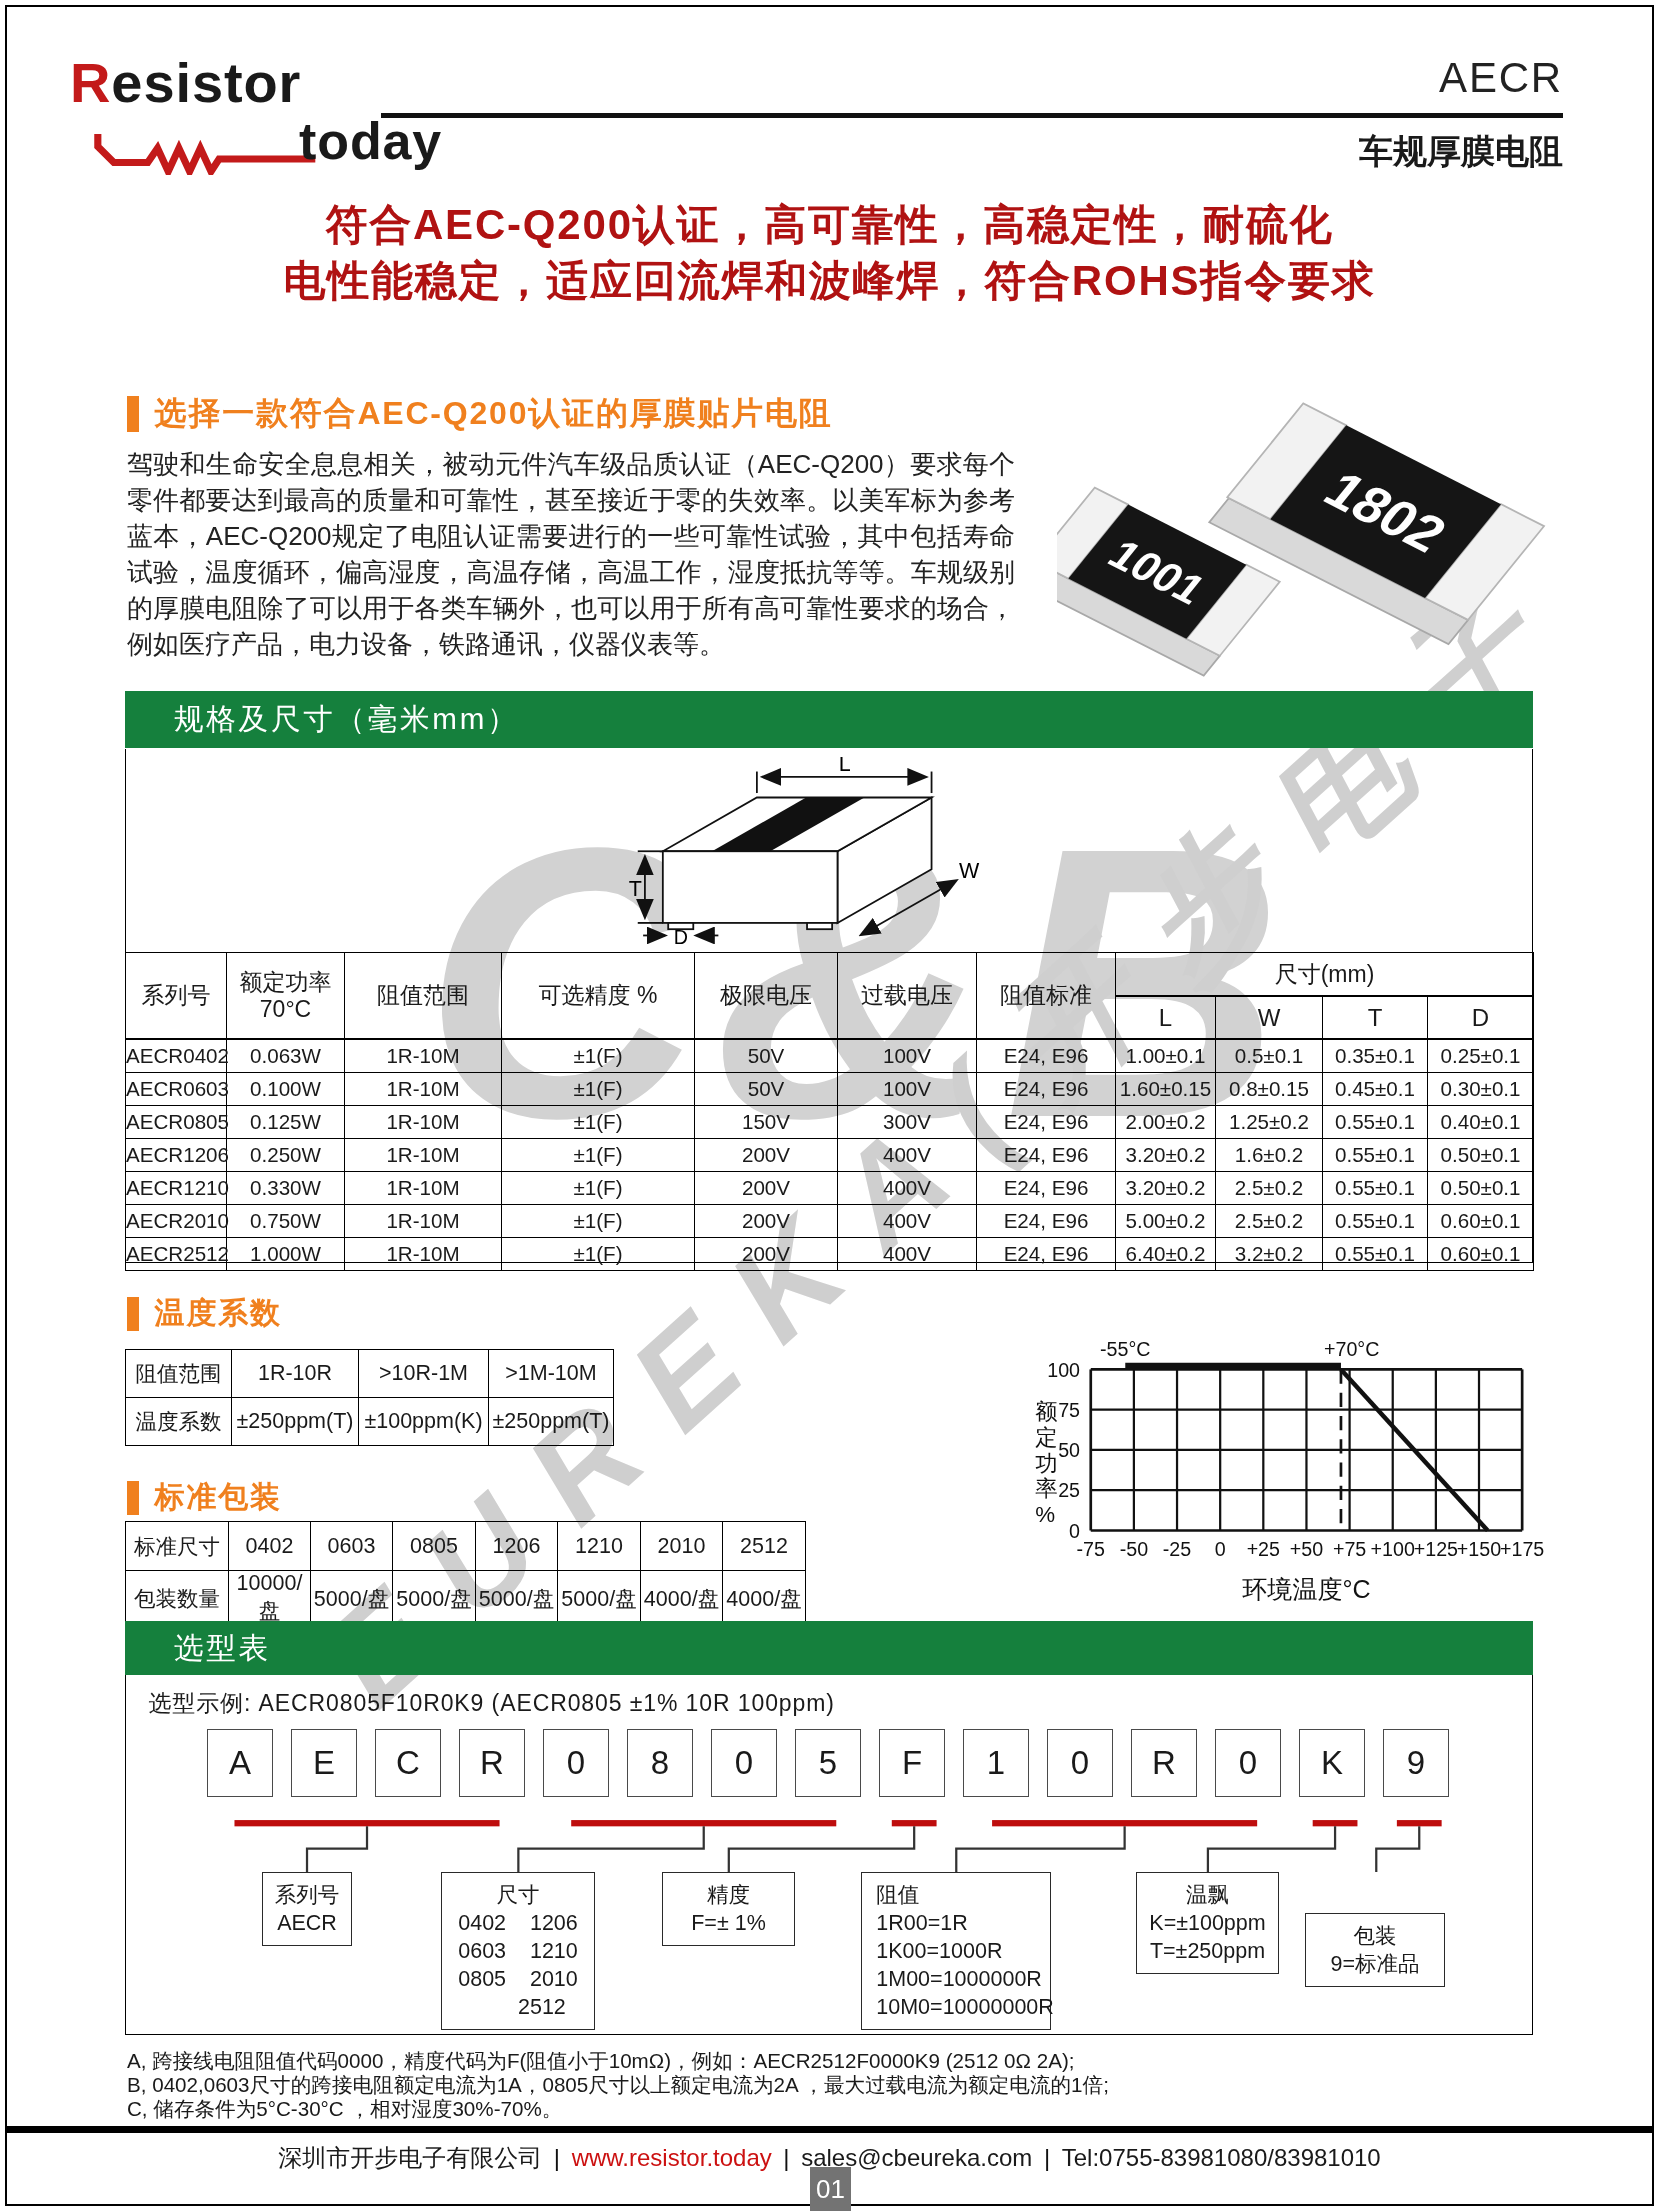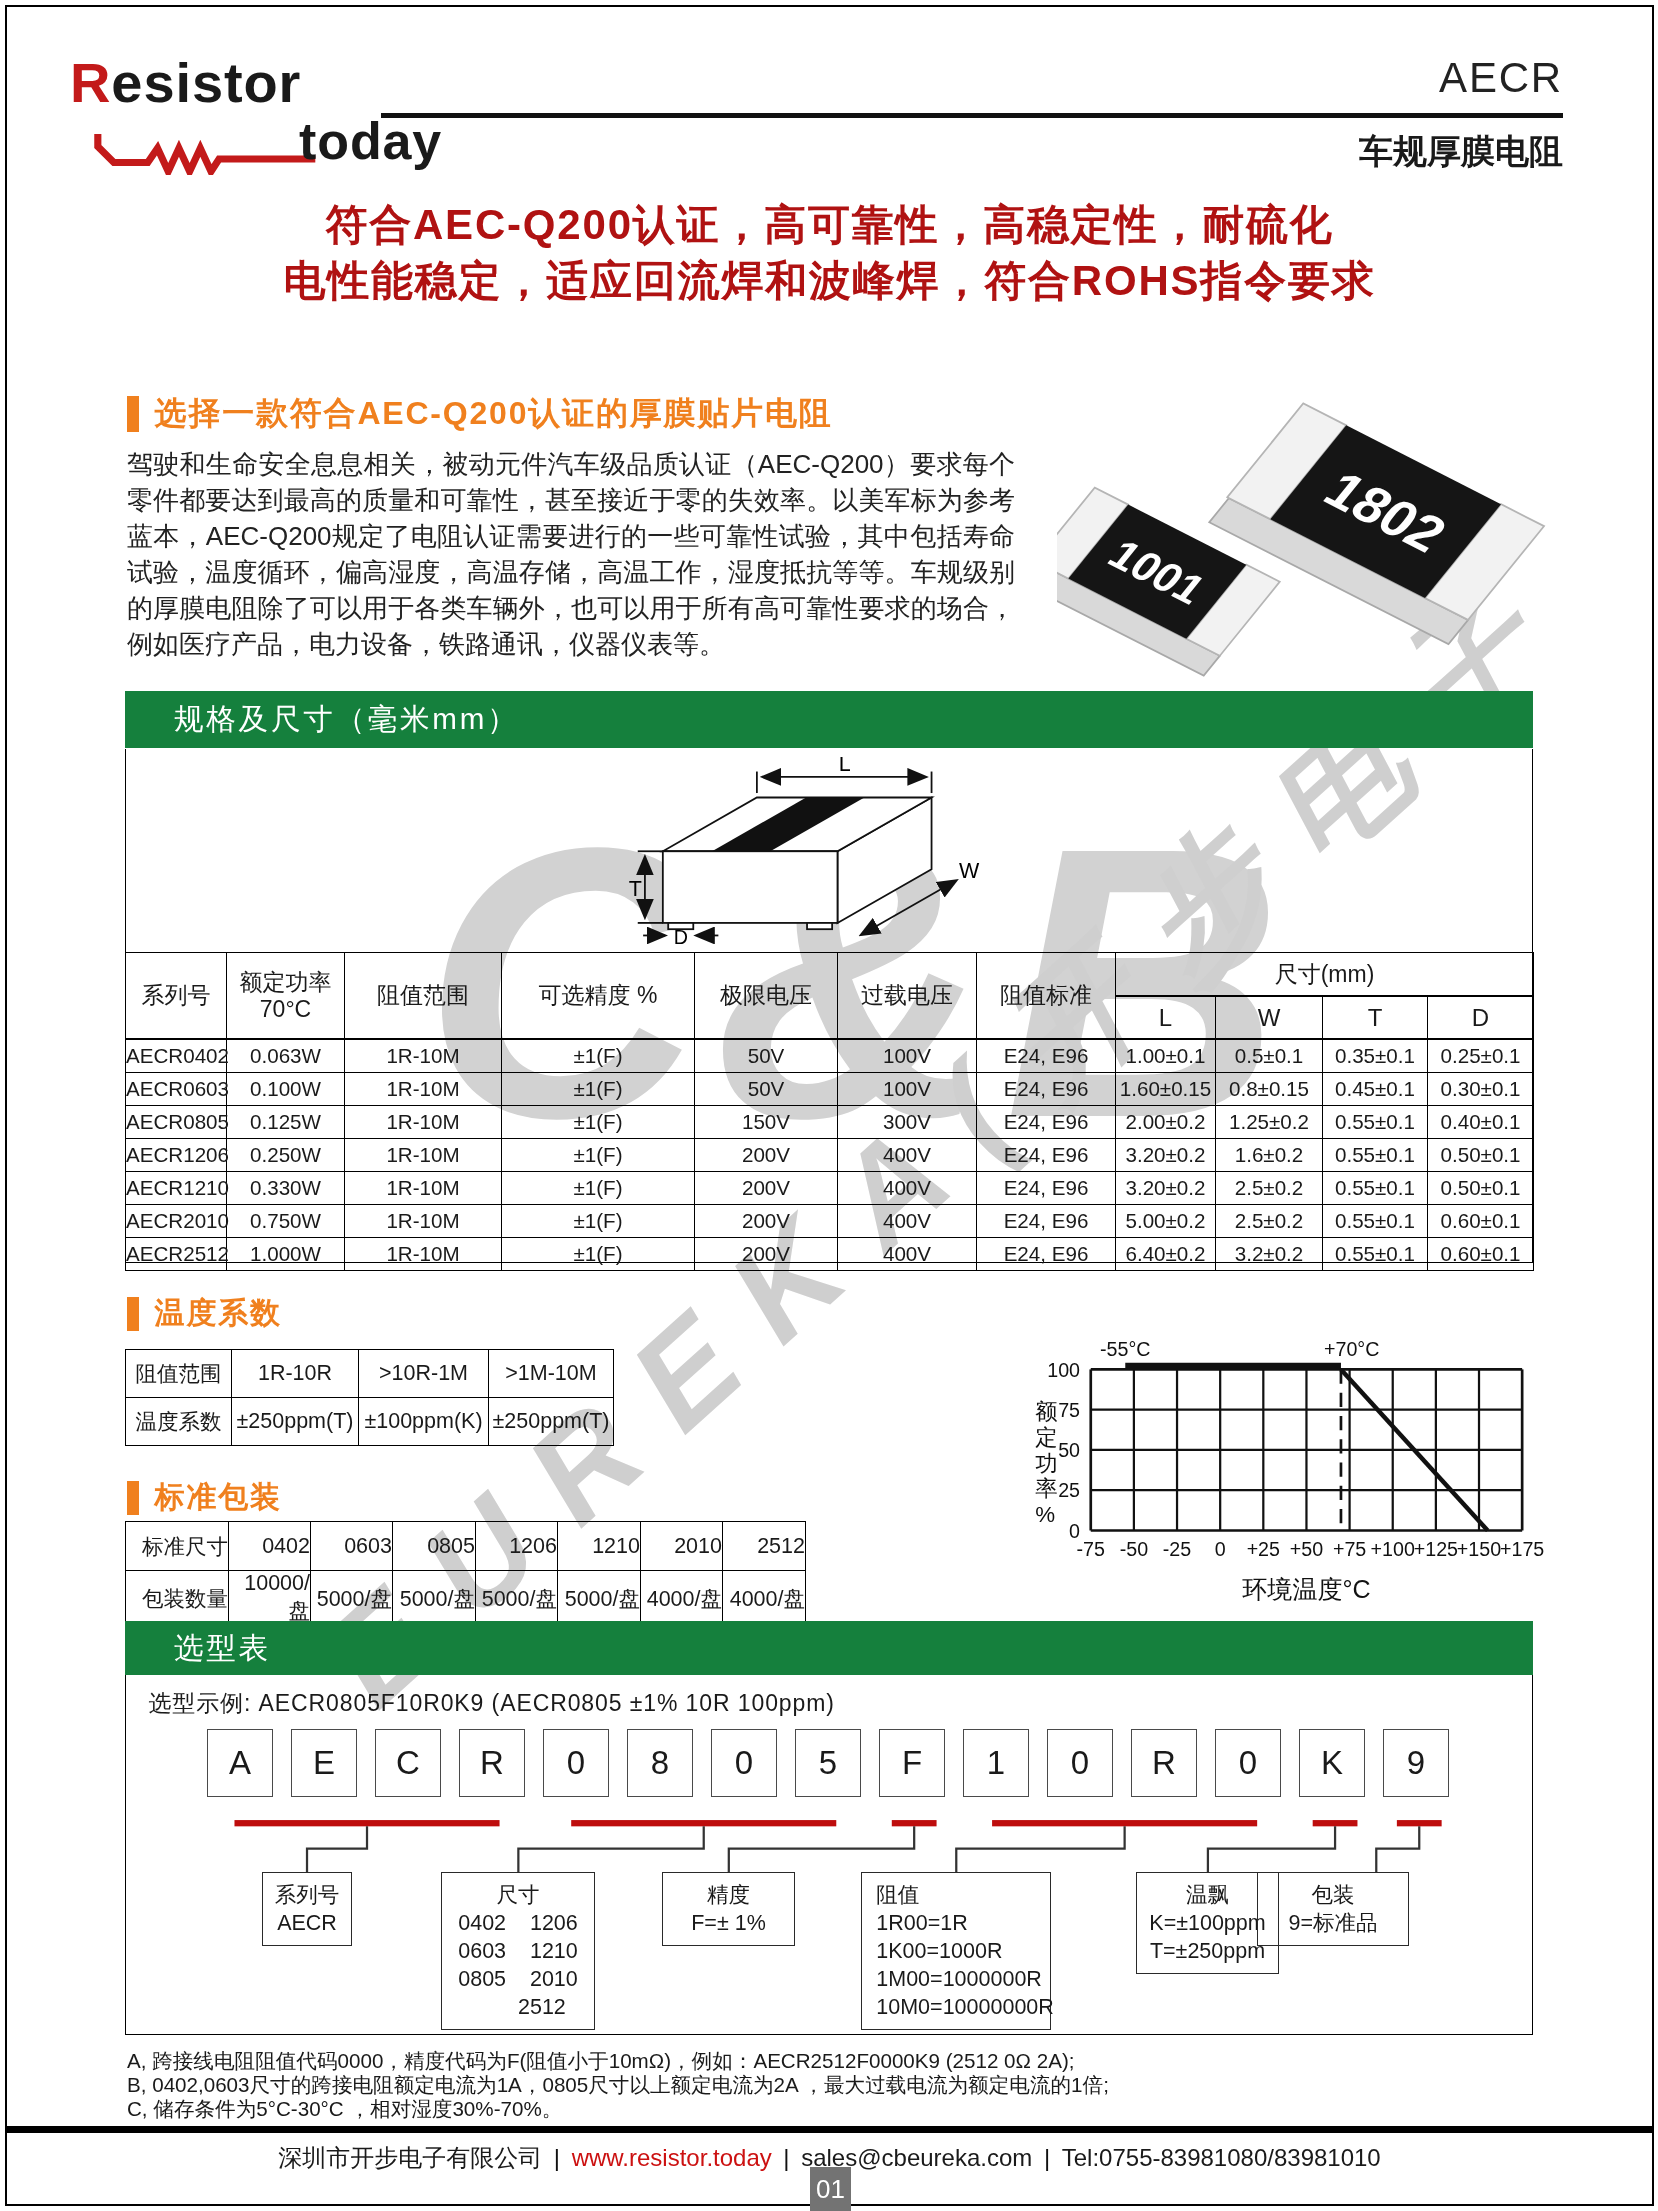--- a/index.html
+++ b/index.html
@@ -30,21 +30,21 @@
   #spec-table th,#spec-table td{border:1.8px solid #000;padding:0;background:transparent;}
   #spec-table th{font-size:23px;font-weight:normal;white-space:pre-line;line-height:27px;}
   #spec-table thead tr:first-child th{height:42px;}
   #spec-table thead tr:last-child th{height:41px;font-size:24px;}
   #spec-table thead th{border-bottom-width:2.7px;}
   #spec-table td{height:32px;}
   .mini-table{font-size:21.5px;text-align:center;}
   .mini-table td{border:1.8px solid #000;padding:0;background:transparent;}
   #tcr-table{width:488px;}
   #tcr-table td{height:47px;}
-  #pack-table{width:570px;text-align:right;}
+  #pack-table{width:570px;}
   #pack-table td{height:48px;}
   
   #sel-example{font-size:23px;letter-spacing:0.9px;}
   .code-row{display:flex;gap:18px;}
   .code-box{width:66px;height:68px;border:1.8px solid #4a4a4a;display:flex;align-items:center;
             justify-content:center;font-size:33px;background:transparent;box-sizing:border-box;}
   .desc-box{position:absolute;top:197px;border:1.8px solid #2a2a2a;font-size:21.5px;line-height:28px;
             text-align:center;padding:8px 3.6px;box-sizing:border-box;background:transparent;}
   .desc-box.left-align{text-align:left;padding-left:14.3px;}
   .desc-line{white-space:pre;}
@@ -433,21 +433,21 @@
           <div class="desc-line">1R00=1R</div>
           <div class="desc-line">1K00=1000R</div>
           <div class="desc-line">1M00=1000000R</div>
           <div class="desc-line">10M0=10000000R</div>
         </div>
         <div class="desc-box" style="left: 1010px; width: 143px;">
           <div>温飘</div>
           <div class="desc-line">K=±100ppm</div>
           <div class="desc-line">T=±250ppm</div>
         </div>
-        <div class="desc-box" style="left: 1131px; width: 152px;">
+        <div class="desc-box" style="left: 1179px; width: 140px; margin-top: 41px;">
           <div>包装</div>
           <div class="desc-line">9=标准品</div>
         </div>
       </div>
   </div>
 
   <div class="abs" id="notes" style="left:127px;top:2049px;">
       <div class="note-line">A, 跨接线电阻阻值代码0000，精度代码为F(阻值小于10mΩ)，例如：AECR2512F0000K9 (2512  0Ω  2A);</div>
       <div class="note-line">B, 0402,0603尺寸的跨接电阻额定电流为1A，0805尺寸以上额定电流为2A ，最大过载电流为额定电流的1倍;</div>
       <div class="note-line">C, 储存条件为5°C-30°C ，相对湿度30%-70%。</div>

